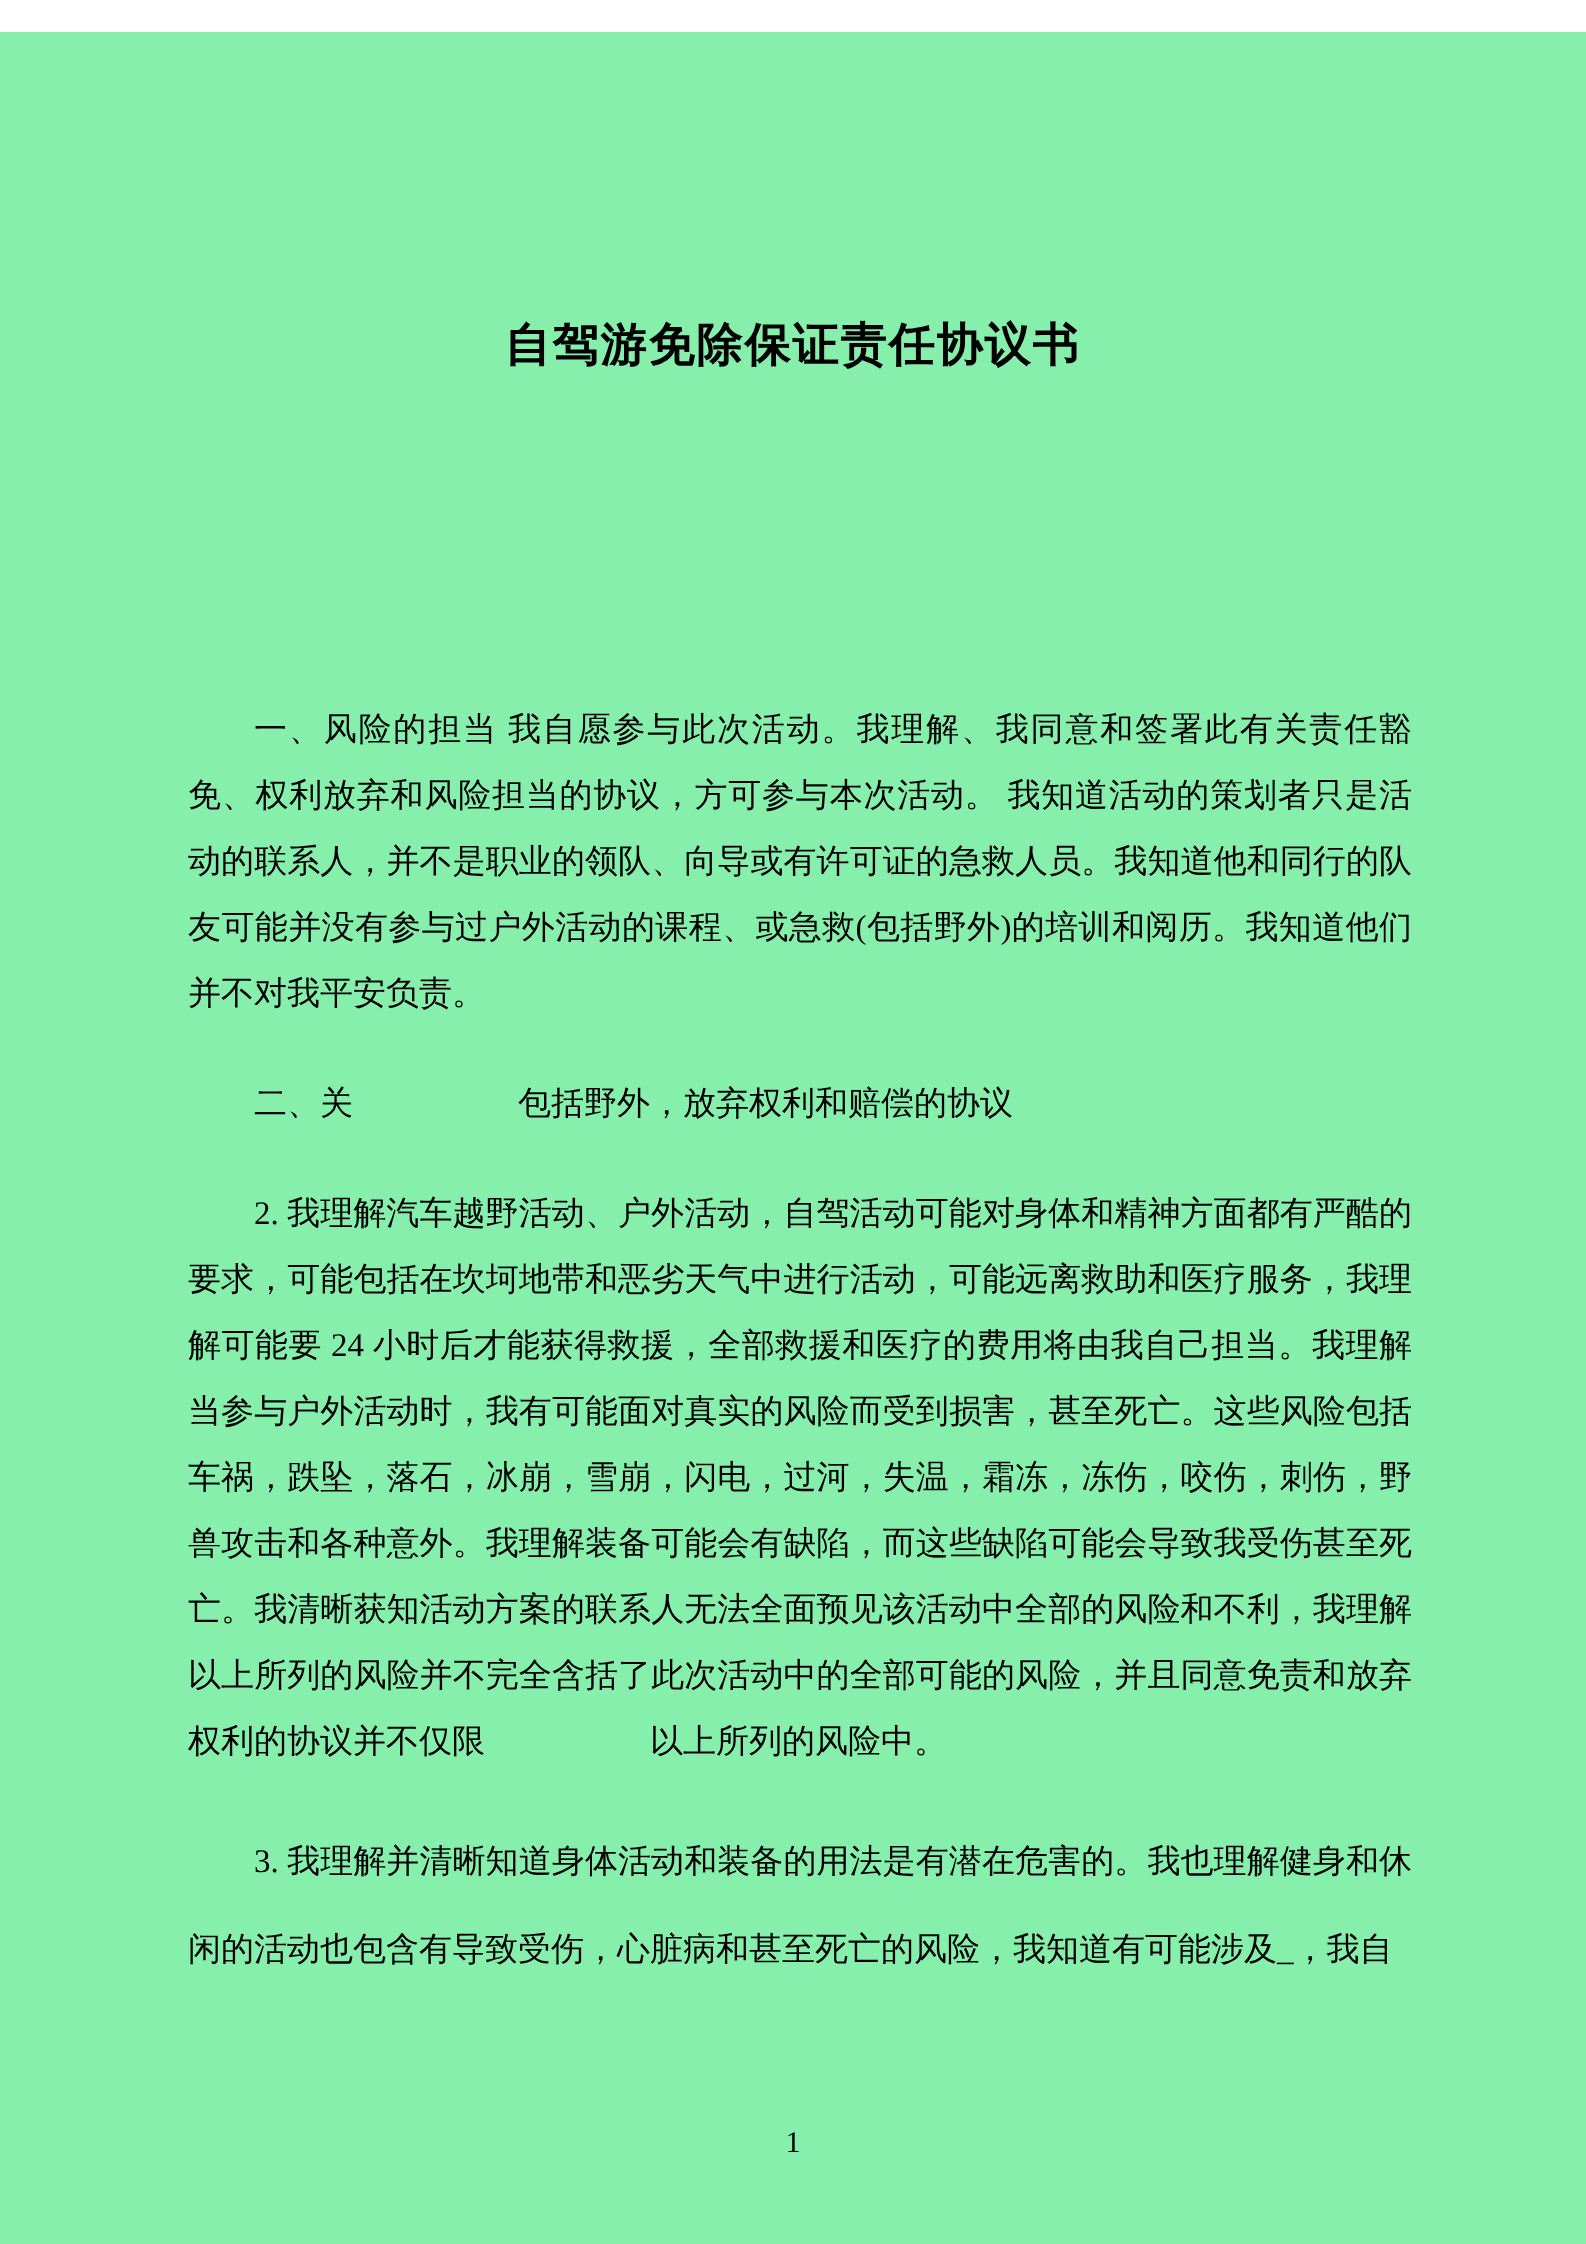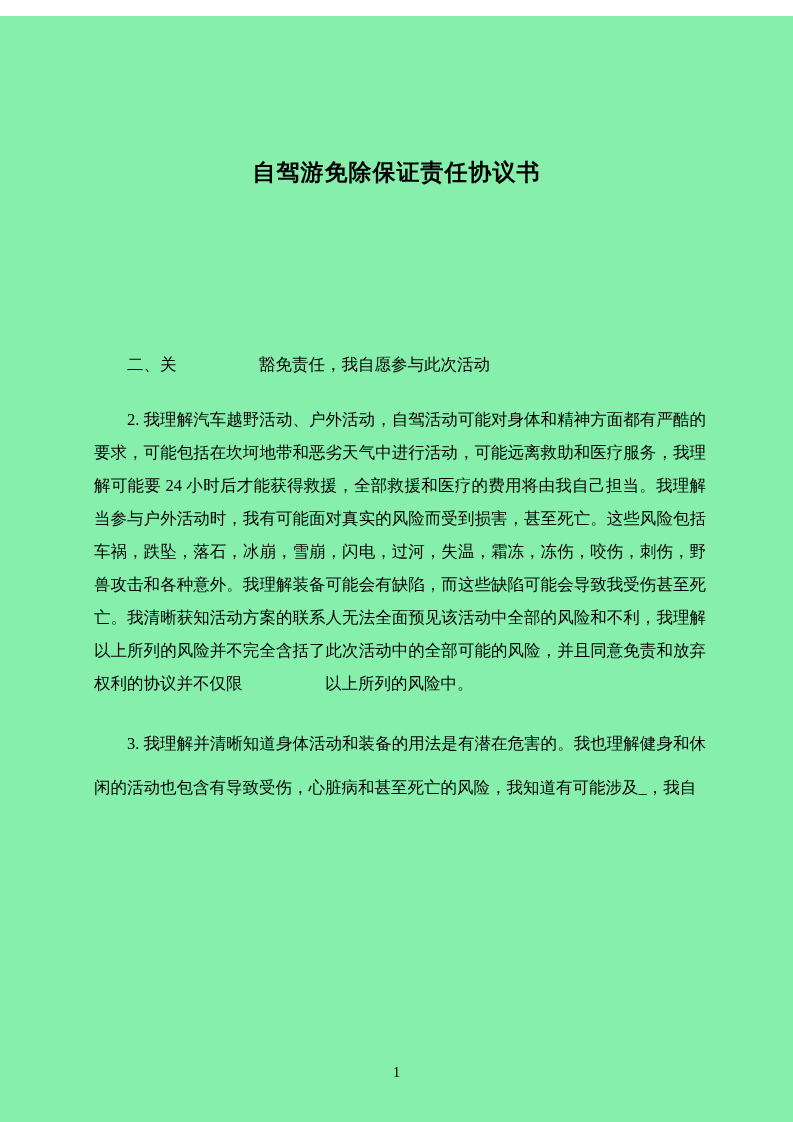--- a/index.html
+++ b/index.html
@@ -62,22 +62,23 @@
   </style>
 </head>
 <body>
 
 <div class="page">
 
   <h1 class="doc-title">自驾游免除保证责任协议书</h1>
 
   <div class="content">
 
+    <p class="para">一、风险的担当 我自愿参与此次活动。我理解、我同意和签署此有关责任豁免、权利放弃和风险担当的协议，方可参与本次活动。 我知道活动的策划者只是活动的联系人，并不是职业的领队、向导或有许可证的急救人员。我知道他和同行的队友可能并没有参与过户外活动的课程、或急救(包括野外)的培训和阅历。我知道他们并不对我平安负责。</p>
 
-    <p class="para section-heading">二、关　　　　　豁免责任，我自愿参与此次活动</p>
+    <p class="para section-heading">二、关　　　　　包括野外，放弃权利和赔偿的协议</p>
 
 
     <p class="para">2. 我理解汽车越野活动、户外活动，自驾活动可能对身体和精神方面都有严酷的要求，可能包括在坎坷地带和恶劣天气中进行活动，可能远离救助和医疗服务，我理解可能要 24 小时后才能获得救援，全部救援和医疗的费用将由我自己担当。我理解当参与户外活动时，我有可能面对真实的风险而受到损害，甚至死亡。这些风险包括车祸，跌坠，落石，冰崩，雪崩，闪电，过河，失温，霜冻，冻伤，咬伤，刺伤，野兽攻击和各种意外。我理解装备可能会有缺陷，而这些缺陷可能会导致我受伤甚至死亡。我清晰获知活动方案的联系人无法全面预见该活动中全部的风险和不利，我理解以上所列的风险并不完全含括了此次活动中的全部可能的风险，并且同意免责和放弃权利的协议并不仅限　　　　　以上所列的风险中。</p>
 
     <p class="para wide-spacing">3. 我理解并清晰知道身体活动和装备的用法是有潜在危害的。我也理解健身和休闲的活动也包含有导致受伤，心脏病和甚至死亡的风险，我知道有可能涉及_，我自</p>
 
   </div>
 
   <div class="page-number">1</div>
 

